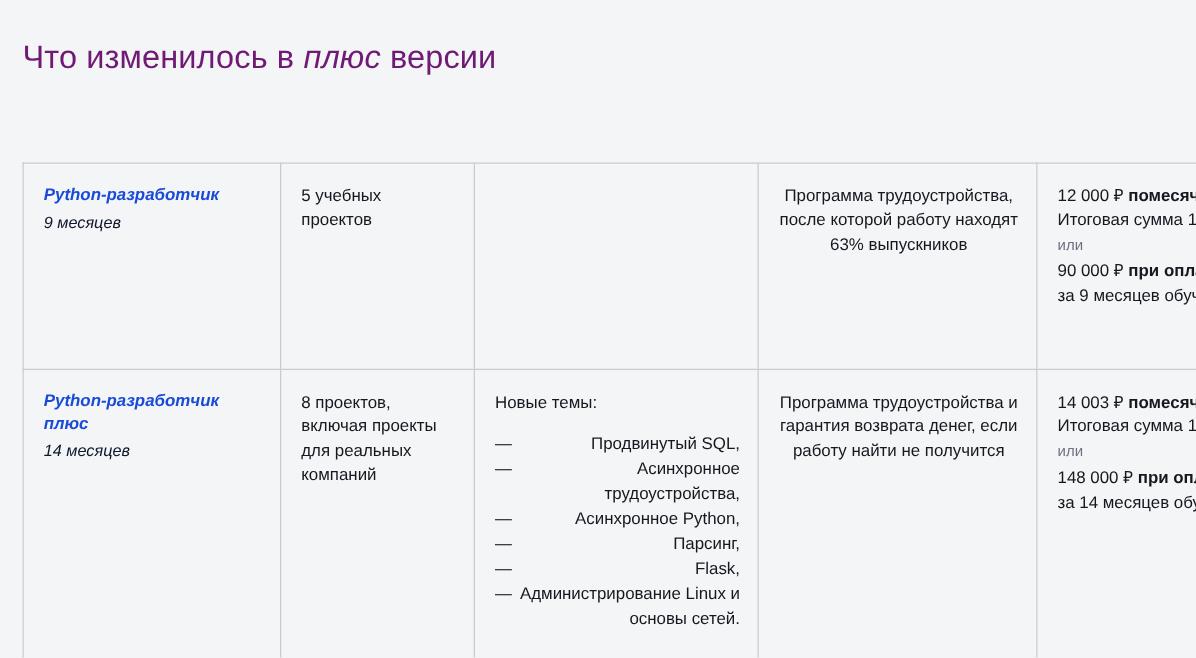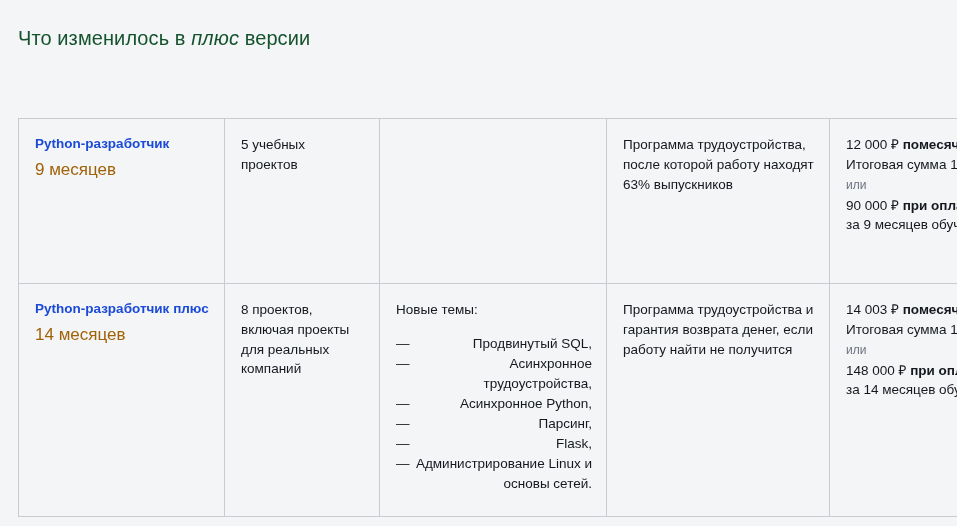--- a/index.html
+++ b/index.html
@@ -8,26 +8,26 @@
   }
   body {
     width: 957px;
     height: 526px;
     background: #f4f5f7;
     font-family: "Liberation Sans", sans-serif;
     color: #1a1a1a;
     overflow: hidden;
   }
   .page-title {
-    font-size: 20px;
+    font-size: 26px;
     font-weight: 400;
     line-height: 1.2;
     padding: 13px 0 0 18px;
     letter-spacing: 0.1px;
-    color: #14532d;
+    color: #701a75;
   }
   .page-title .em {
     font-style: italic;
   }
   .table-wrap {
     margin: 68px 18px 0 18px;
   }
   table.compare {
     border-collapse: collapse;
     width: 921px;
@@ -35,39 +35,39 @@
     background: transparent;
   }
   table.compare td {
     border: 1px solid #c9cbd1;
     vertical-align: top;
     padding: 16px 14px 16px 16px;
     font-size: 13.5px;
     line-height: 1.45;
     color: #15181f;
   }
-  .col-1 { width: 175px; }
+  .col-1 { width: 175px; font-style: italic; }
   .col-2 { width: 124px; }
   .col-3 { width: 196px; }
-  .col-4 { width: 192px; }
+  .col-4 { width: 192px; text-align: center; }
   .col-5 { width: 234px; }
 
   tr.row-1 td { height: 132px; }
   tr.row-2 td { height: 200px; }
 
   .course-name {
     color: #1a4ad8;
     font-weight: bold;
     font-size: 13.5px;
     line-height: 1.35;
     margin-bottom: 4px;
   }
   .course-duration {
-    font-size: 17px;
-    color: #a16207;
+    font-size: 13px;
+    color: #0f172a;
   }
   .topics-title {
     margin-bottom: 14px;
   }
   ul.topics {
     list-style: none;
     margin: 0;
     padding: 0;
     text-align: right;
   }

